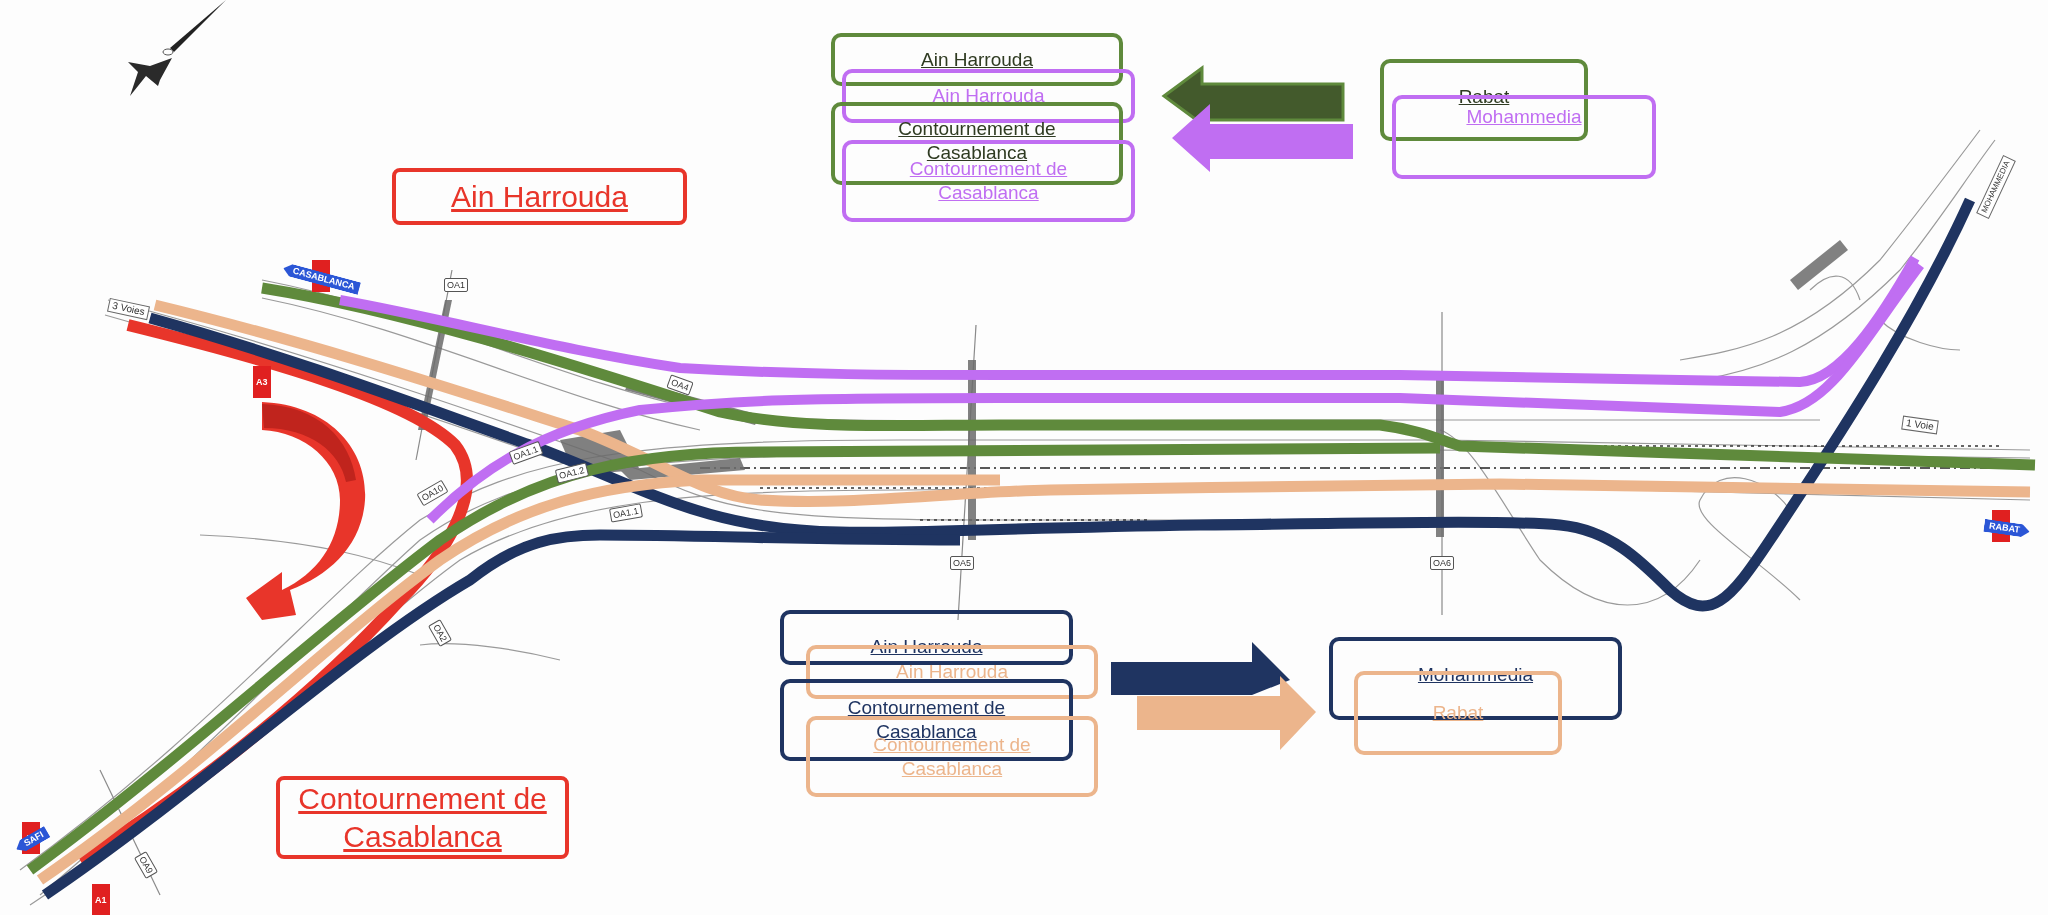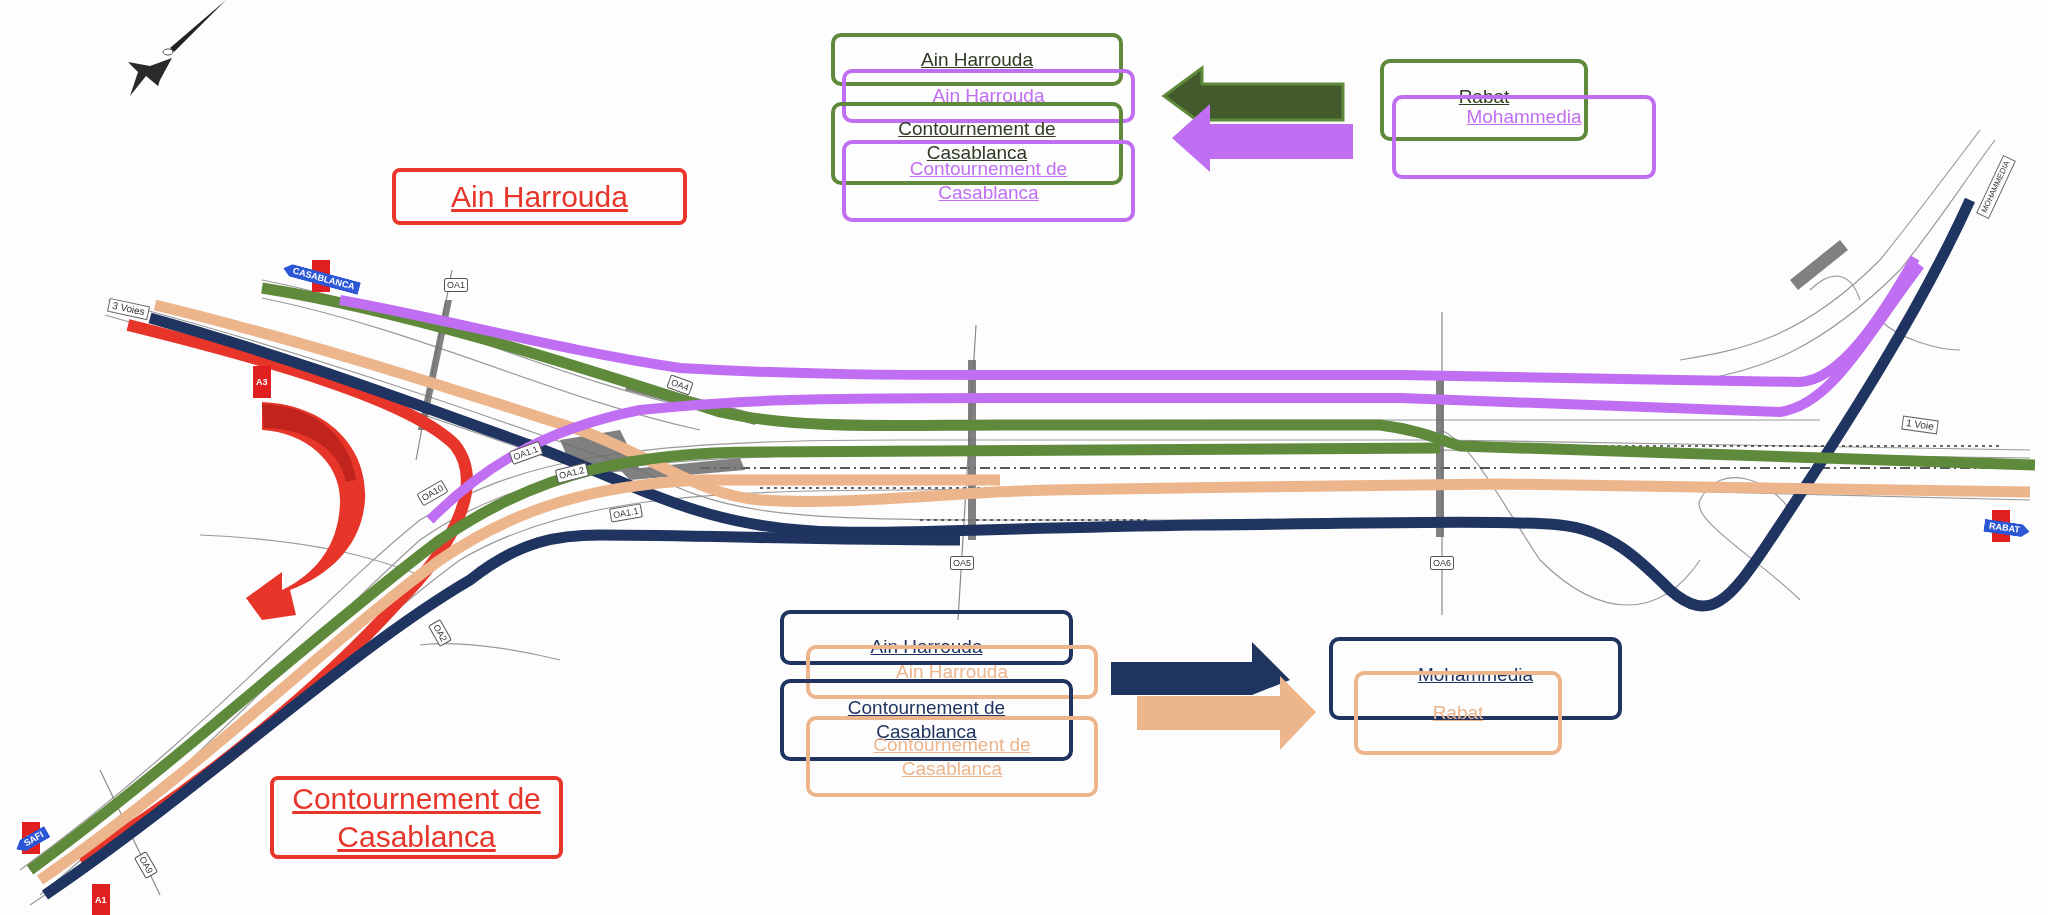--- a/index.html
+++ b/index.html
@@ -118,21 +118,21 @@
 <div class="tag" style="left:418px;top:486px;transform:rotate(-30deg);">OA10</div>
 <div class="tag" style="left:610px;top:506px;transform:rotate(-10deg);">OA1.1</div>
 <div class="tag" style="left:428px;top:626px;transform:rotate(60deg);">OA2</div>
 <div class="tag" style="left:134px;top:858px;transform:rotate(60deg);">OA9</div>
 <div class="tag" style="left:950px;top:556px;">OA5</div>
 <div class="tag" style="left:1430px;top:556px;text-align:right;">OA6</div>
 
 <div class="box r big" style="left:392px;top:168px;width:295px;height:57px;">
   <span>Ain Harrouda</span>
 </div>
-<div class="box r big" style="left:270px;top:776px;width:293px;height:83px;">
+<div class="box r big" style="left:276px;top:776px;width:293px;height:83px;">
   <div>
     <span>Contournement de</span>
     <span>Casablanca</span>
   </div>
 </div>
 
 <div class="box g dest" style="left:831px;top:33px;width:292px;height:53px;">
   <span>Ain Harrouda</span>
 </div>
 <div class="box p dest" style="left:842px;top:69px;width:293px;height:54px;">

